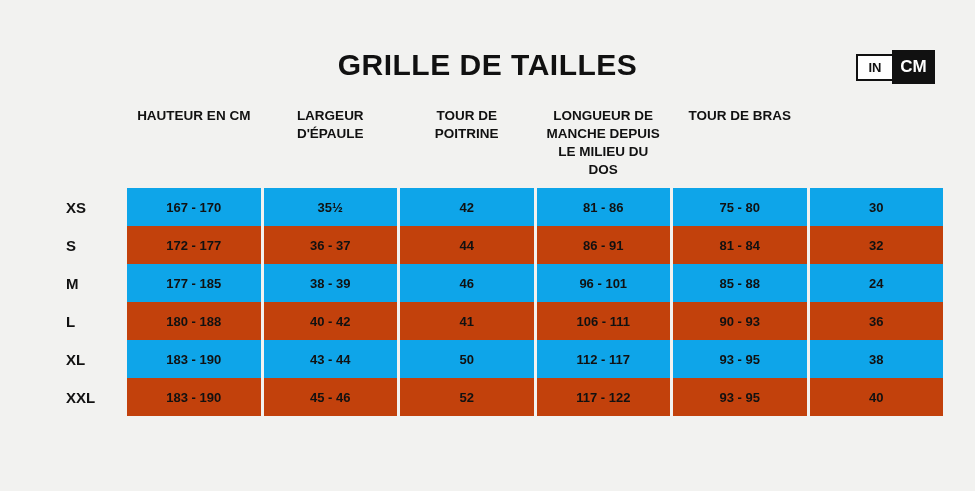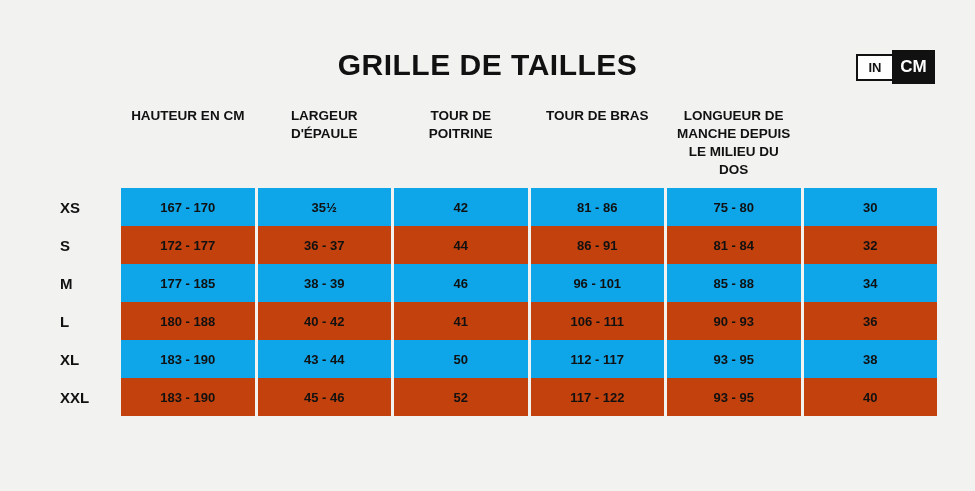--- a/index.html
+++ b/index.html
@@ -51,21 +51,21 @@
   .unit-btn.active {
     width: 43px; height: 34px;
     background: #111111;
     color: #ffffff;
     margin-left: -2px;
     font-size: 17px;
   }
 
   .size-table {
     position: absolute;
-    top: 105px; left: 40px;
+    top: 105px; left: 46px;
     width: 897px;
   }
   .grid {
     display: grid;
     grid-template-columns: 78px repeat(6, 1fr);
     column-gap: 3px;
   }
   .headers { min-height: 83px; align-items: start; }
   .th {
     text-align: center;
@@ -109,22 +109,22 @@
     <div class="unit-btn active">CM</div>
   </div>
 
   <div class="size-table">
 
     <div class="grid headers">
       <div class="th"></div>
       <div class="th">HAUTEUR EN CM</div>
       <div class="th">LARGEUR D'ÉPAULE</div>
       <div class="th">TOUR DE POITRINE</div>
+      <div class="th">LONGUEUR DE MANCHE DEPUIS LE MILIEU DU DOS</div>
       <div class="th">TOUR DE BRAS</div>
-      <div class="th">LONGUEUR DE MANCHE DEPUIS LE MILIEU DU DOS</div>
     </div>
 
     <div class="grid rows">
 
       <div class="row-label">XS</div>
       <div class="cell">167 - 170</div>
       <div class="cell">35½</div>
       <div class="cell">42</div>
       <div class="cell">81 - 86</div>
       <div class="cell">75 - 80</div>
@@ -139,21 +139,21 @@
         <div class="cell">81 - 84</div>
         <div class="cell">32</div>
       </div>
 
       <div class="row-label">M</div>
       <div class="cell">177 - 185</div>
       <div class="cell">38 - 39</div>
       <div class="cell">46</div>
       <div class="cell">96 - 101</div>
       <div class="cell">85 - 88</div>
-      <div class="cell">34</div>
+      <div class="cell">24</div>
 
       <div class="row-label">L</div>
       <div class="row-alt" style="display:contents">
         <div class="cell">180 - 188</div>
         <div class="cell">40 - 42</div>
         <div class="cell">41</div>
         <div class="cell">106 - 111</div>
         <div class="cell">90 - 93</div>
         <div class="cell">36</div>
       </div>

